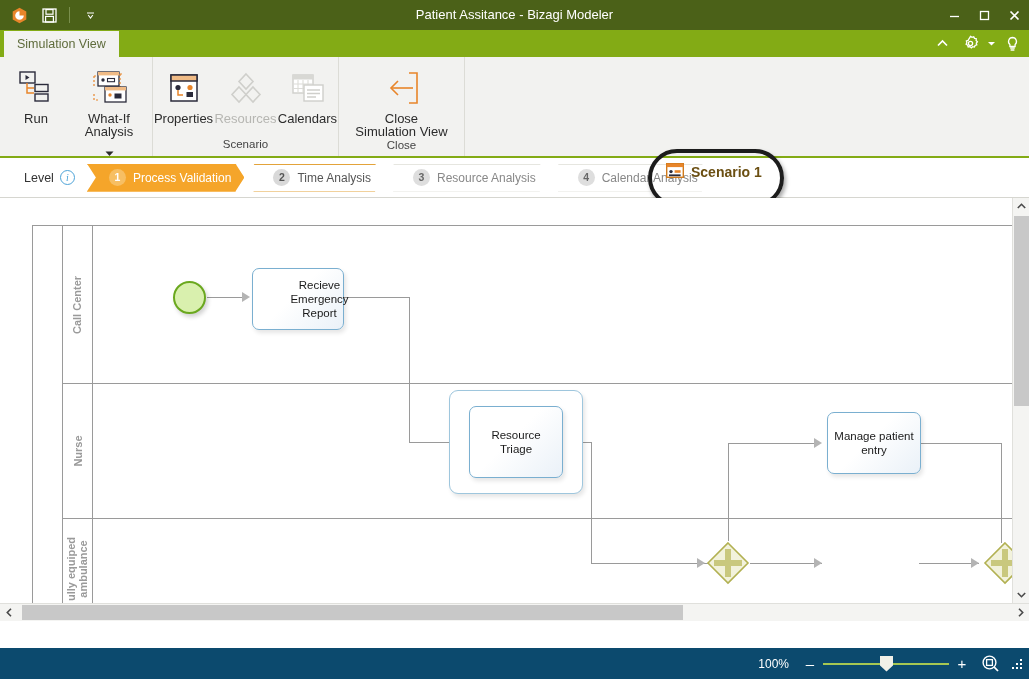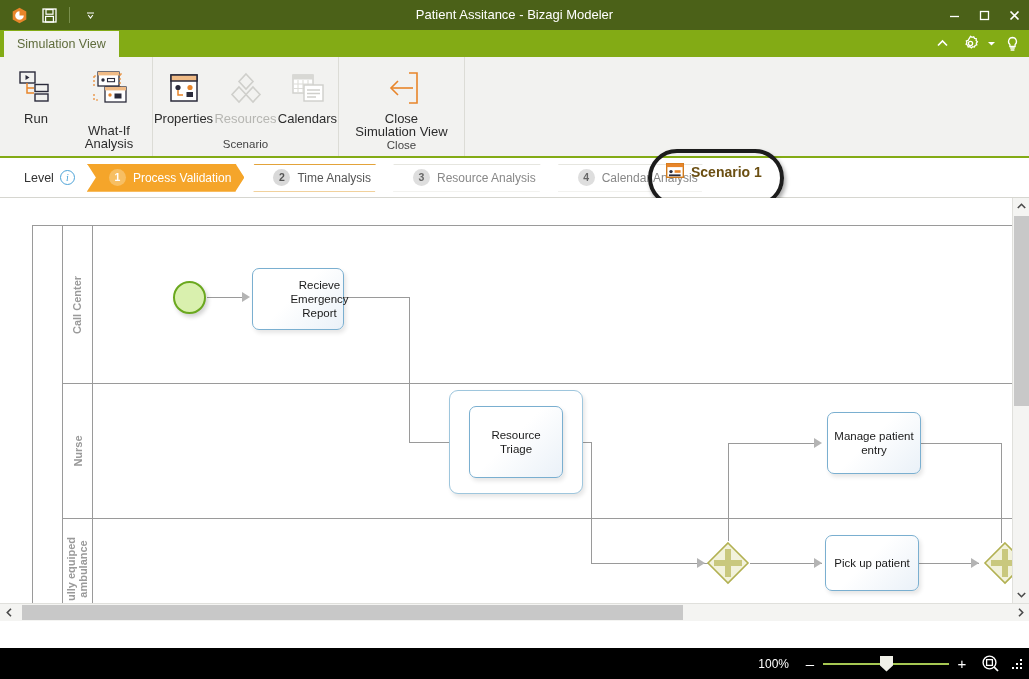--- a/index.html
+++ b/index.html
@@ -64,21 +64,21 @@
   .rgroup + .rgroup { border-left: 1px solid #dcdcd6; }
   .rgroup-items { display: flex; align-items: flex-start; flex: 1; padding: 5px 4px 0 4px; }
   .rgroup-label {
     height: 19px; line-height: 15px; font-size: 11.5px; color: #444; text-align: center;
     width: 100%;
   }
   .rbtn {
     width: 62px; display: flex; flex-direction: column; align-items: center;
     padding-top: 4px; color: #2c2c2c;
   }
-  .rbtn.wide { width: 84px; gap: 12px; }
+  .rbtn.wide { width: 84px; }
   .rbtn .ricon { height: 44px; display: flex; align-items: center; justify-content: center; }
   .rbtn .rlabel { font-size: 13px; text-align: center; line-height: 13px; margin-top: 2px; }
   .rbtn.disabled { color: #b6b6b2; }
   .rbtn .rcaret { margin-top: 5px; }
 
   
   .levelbar {
     position: absolute; left: 0; top: 158px; width: 1029px; height: 40px;
     background: #ffffff; border-bottom: 1px solid #d6d6d0;
     display: flex; align-items: center;
@@ -214,21 +214,21 @@
     border: 1px solid #c8c8c2; border-top: none;
   }
   .tabbar-caret {
     position: absolute; right: 6px; top: 0; height: 26px;
     display: flex; align-items: center;
   }
 
   
   .statusbar {
     position: absolute; left: 0; top: 648px; width: 1029px; height: 31px;
-    background: #000000;
+    background: #0c4a6e;
     display: flex; align-items: center; justify-content: flex-end;
   }
   .zoom-pct { font-size: 12px; color: #ffffff; margin-right: 14px; }
   .zoom-minus, .zoom-plus { color: #ffffff; font-size: 15px; width: 14px; text-align: center; }
   .zoom-track {
     position: relative; width: 126px; height: 2px; background: #a6c752; margin: 0 6px;
   }
   .zoom-handle {
     position: absolute; left: 57px; top: -7px; width: 13px; height: 16px;
     background: #f0f0e8;
@@ -512,23 +512,20 @@
         <div class="start-event" style="left:140px; top:55px;"></div>
 
         <div class="task" style="left:219px; top:42px; width:92px; height:62px;padding-left:48px;">
           <span>Recieve Emergency Report</span>
         </div>
         <div class="task" style="left:436px; top:180px; width:94px; height:72px;">
           <span>Resource Triage</span>
         </div>
         <div class="task" style="left:794px; top:186px; width:94px; height:62px;">
           <span>Manage patient entry</span>
-        </div>
-        <div class="task" style="left:792px; top:309px; width:94px; height:56px;">
-          <span>Pick up patient</span>
         </div>
 
         <div class="gateway" style="left:673px; top:315px;">
           <svg width="44" height="44" viewBox="0 0 44 44">
             <polygon points="22,2 42,22 22,42 2,22" fill="#f2f2dc" stroke="#b2b152" stroke-width="1.6"></polygon>
             <path d="M22 11 v22 M11 22 h22" stroke="#c9c87e" stroke-width="6" stroke-linecap="square"></path>
           </svg>
         </div>
         <div class="gateway" style="left:950px; top:315px;">
           <svg width="44" height="44" viewBox="0 0 44 44">

